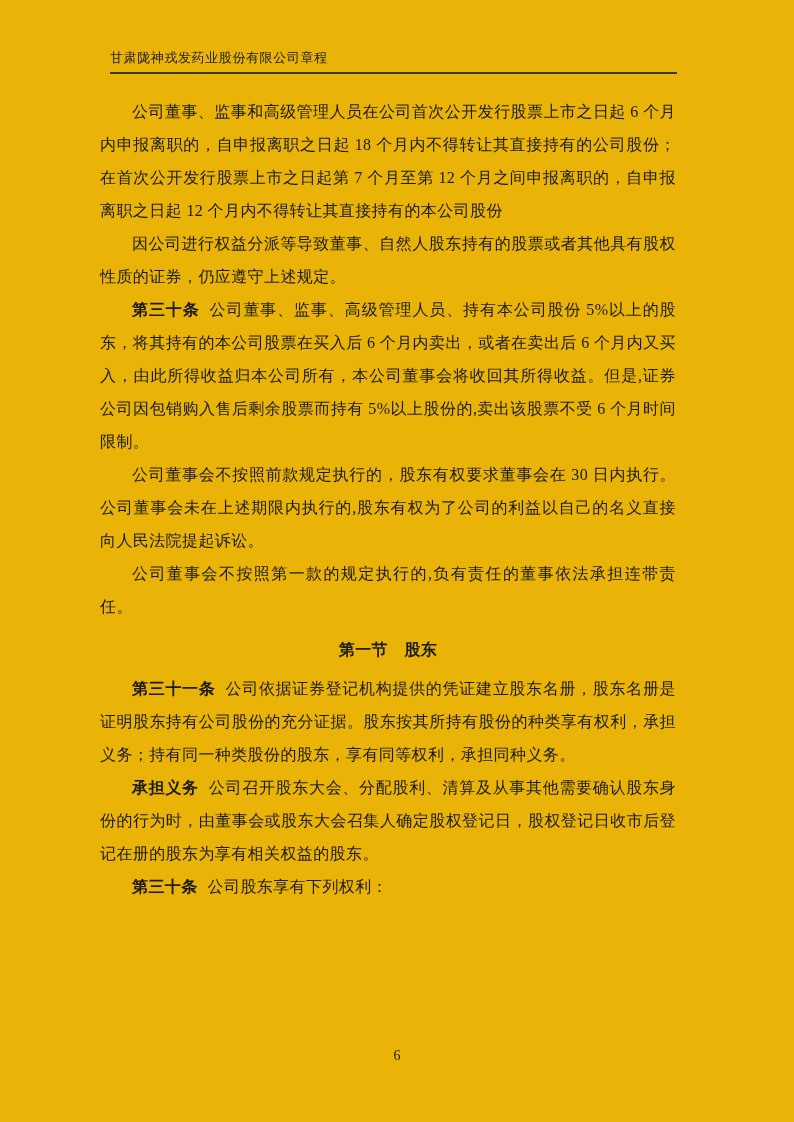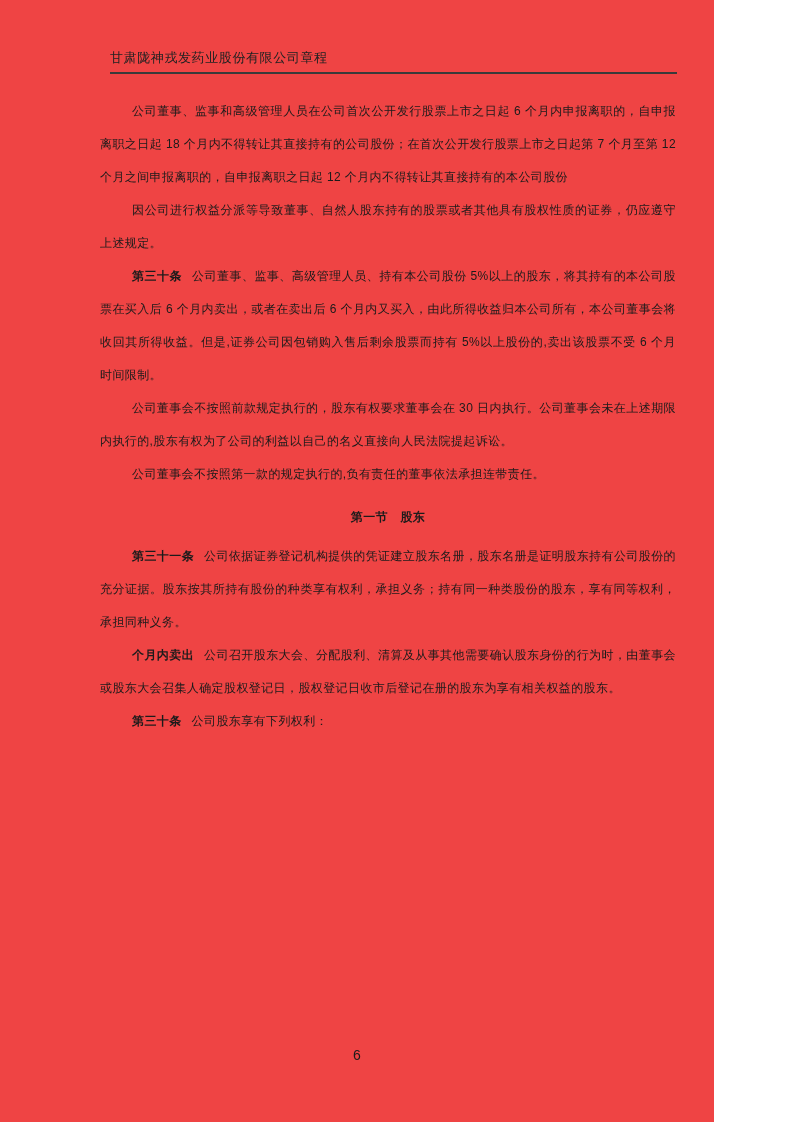--- a/index.html
+++ b/index.html
@@ -1,22 +1,22 @@
 <!DOCTYPE html>
 <html><head>
 <meta charset="utf-8">
 <style>
   html, body { margin: 0; padding: 0; background: #ffffff; }
   .page {
     position: relative;
-    width: 714px;
+    width: 794px;
     height: 1122px;
-    background: #ef4444;
+    background: #eab308;
     overflow: hidden;
-    font-family: Liberation Sans, sans-serif;
+    font-family: Liberation Serif, serif;
     color: #1b1b1b;
   }
   .header {
     position: absolute;
     top: 49px;
     left: 110px;
     width: 567px;
     border-bottom: 2px solid #3a3a3a;
     padding-bottom: 5px;
   }
@@ -24,21 +24,21 @@
     font-size: 13px;
     letter-spacing: 0.6px;
     color: #222222;
     white-space: nowrap;
   }
   .body {
     position: absolute;
     top: 95px;
     left: 100px;
     width: 576px;
-    font-size: 12px;
+    font-size: 16px;
     line-height: 33px;
     text-align: justify;
     letter-spacing: 0.4px;
   }
   .para { margin: 0; text-indent: 32px; }
   .article-number { font-weight: bold; margin-right: 10px; }
   .heading {
     margin: 0;
     font-weight: bold;
     text-align: center;
@@ -77,21 +77,21 @@
 
     <p class="para">公司董事会不按照前款规定执行的，股东有权要求董事会在 30 日内执行。公司董事会未在上述期限内执行的,股东有权为了公司的利益以自己的名义直接向人民法院提起诉讼。</p>
 
     <p class="para">公司董事会不按照第一款的规定执行的,负有责任的董事依法承担连带责任。</p>
 
 
     <p class="heading section-heading">第一节　股东</p>
 
     <p class="para para-after-section"><b class="article-number">第三十一条</b><span>公司依据证券登记机构提供的凭证建立股东名册，股东名册是证明股东持有公司股份的充分证据。股东按其所持有股份的种类享有权利，承担义务；持有同一种类股份的股东，享有同等权利，承担同种义务。</span></p>
 
-    <p class="para"><b class="article-number">个月内卖出</b><span>公司召开股东大会、分配股利、清算及从事其他需要确认股东身份的行为时，由董事会或股东大会召集人确定股权登记日，股权登记日收市后登记在册的股东为享有相关权益的股东。</span></p>
+    <p class="para"><b class="article-number">承担义务</b><span>公司召开股东大会、分配股利、清算及从事其他需要确认股东身份的行为时，由董事会或股东大会召集人确定股权登记日，股权登记日收市后登记在册的股东为享有相关权益的股东。</span></p>
 
     <p class="para"><b class="article-number">第三十条</b><span>公司股东享有下列权利：</span></p>
 
 
   </div>
 
   <div class="footer">
     <span class="page-number">6</span>
   </div>
 

